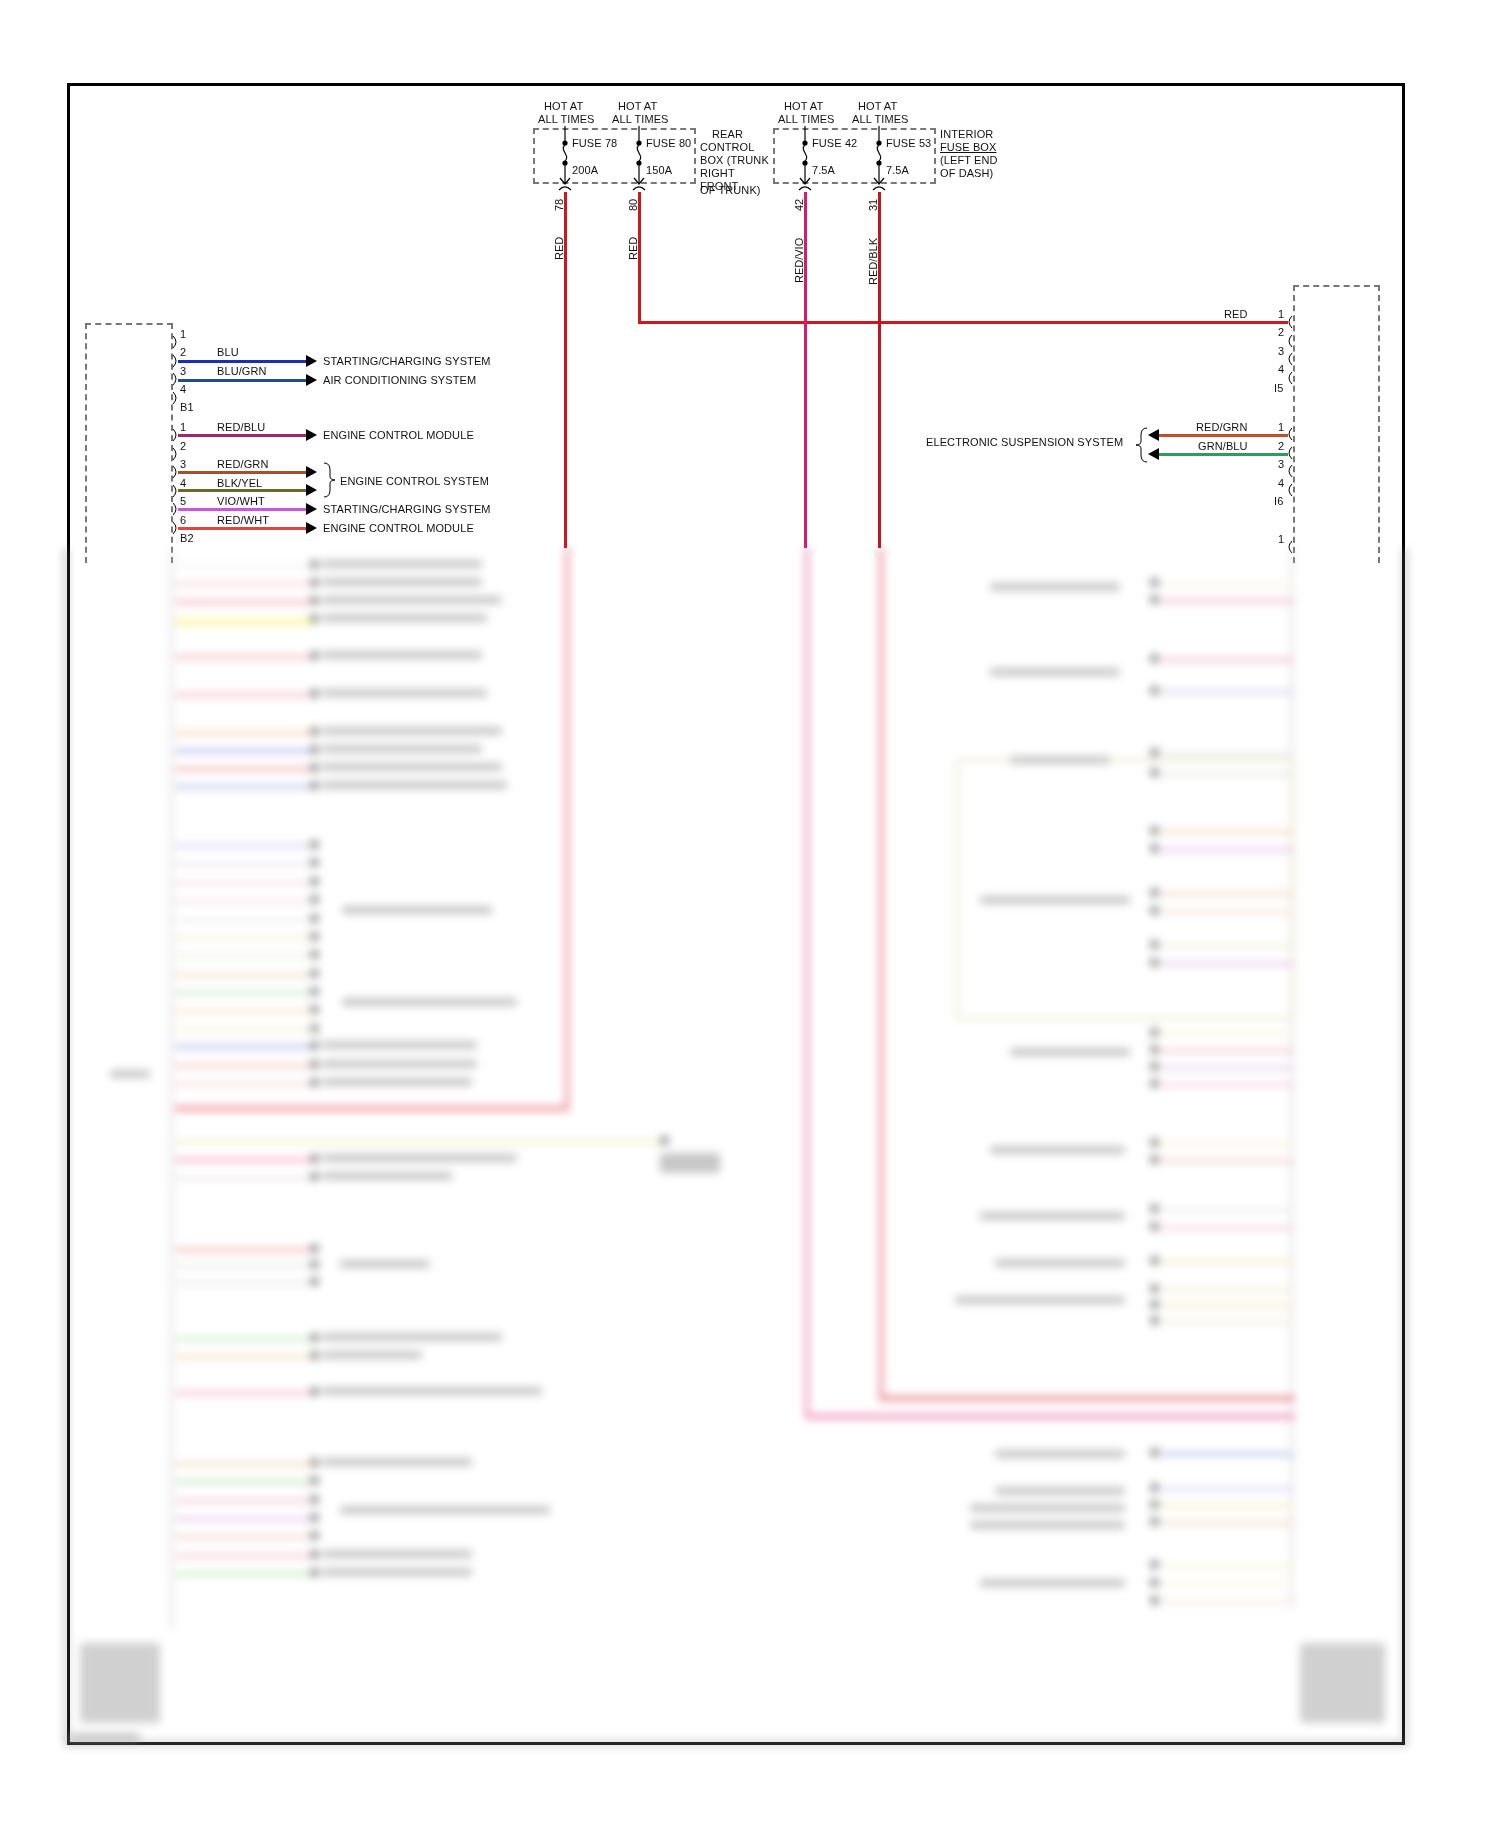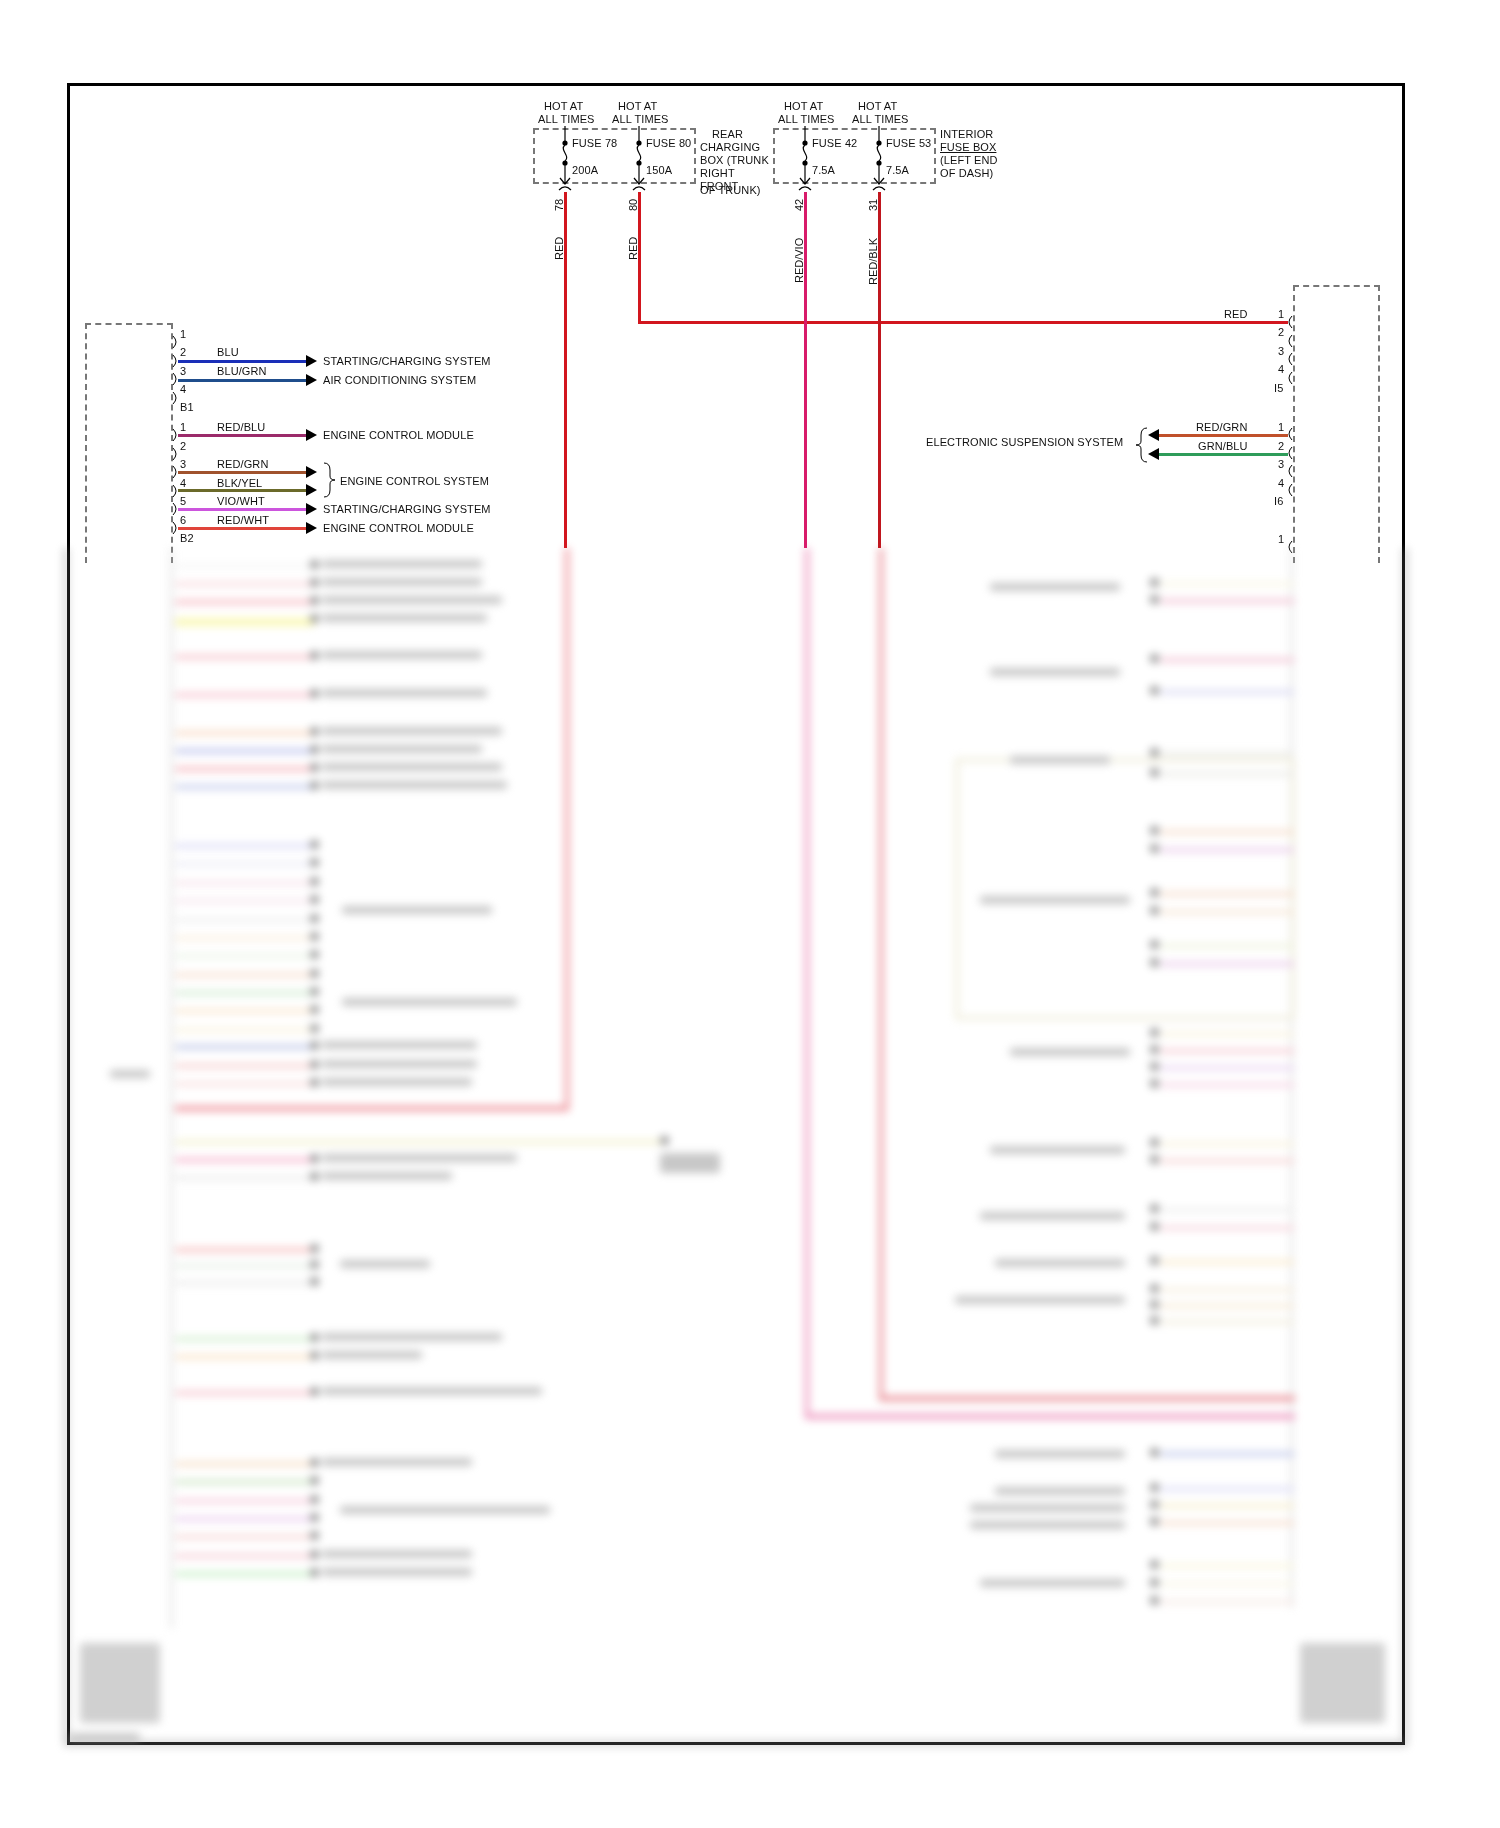--- a/index.html
+++ b/index.html
@@ -64,21 +64,21 @@
       <path d="M4 64 Q10 58 16 64" stroke="#000" stroke-width="1.2" fill="none"></path>
     </svg>
     <div class="txt" style="left:646px;top:137px;">FUSE 80</div>
     <div class="txt" style="left:646px;top:164px;">150A</div>
     <div class="vert" style="left:627px;top:211px;">80</div>
     <div class="vert" style="left:627px;top:260px;">RED</div>
   </div>
 
   <div>
     <div class="txt" style="left:700px;top:128px;margin-left:12px;">REAR</div>
-    <div class="txt" style="left:700px;top:141px;">CHARGING</div>
+    <div class="txt" style="left:700px;top:141px;">CONTROL</div>
     <div class="txt" style="left:700px;top:154px;">BOX (TRUNK</div>
     <div class="txt" style="left:700px;top:167px;">RIGHT</div>
     <div class="txt" style="left:700px;top:180px;">FRONT</div>
     <div class="txt" style="left:700px;top:184px;">OF TRUNK)</div>
   </div>
 </div>
 
 <div>
   <div class="dash" style="left:773px;top:128px;width:163px;height:56px;"></div>
 

